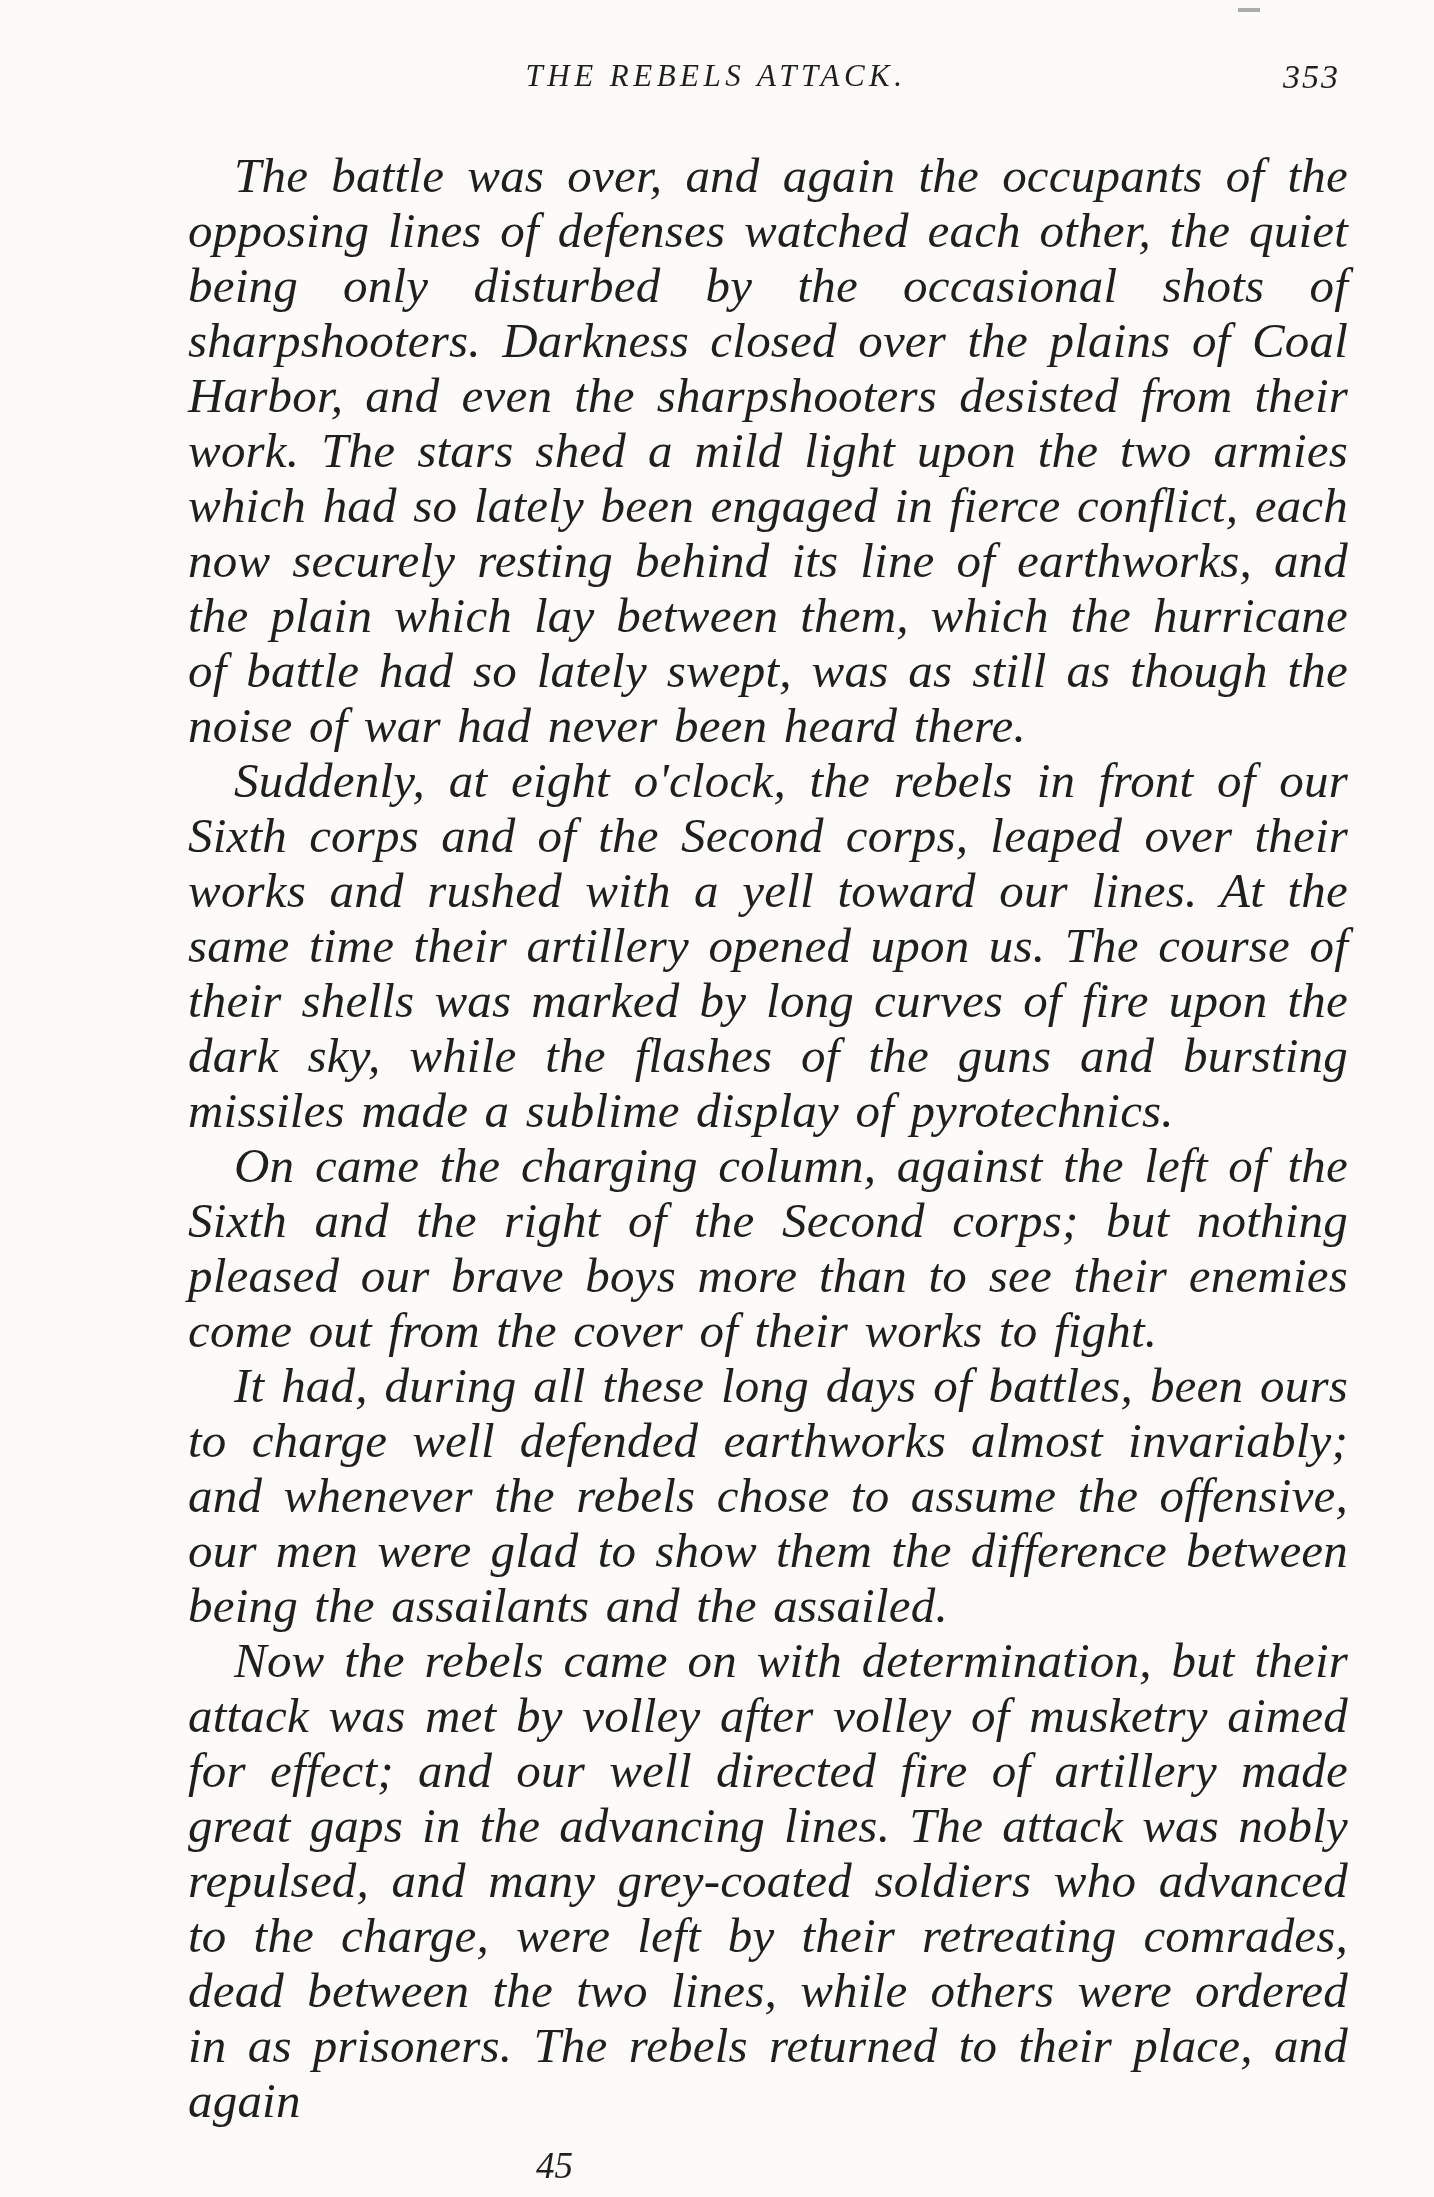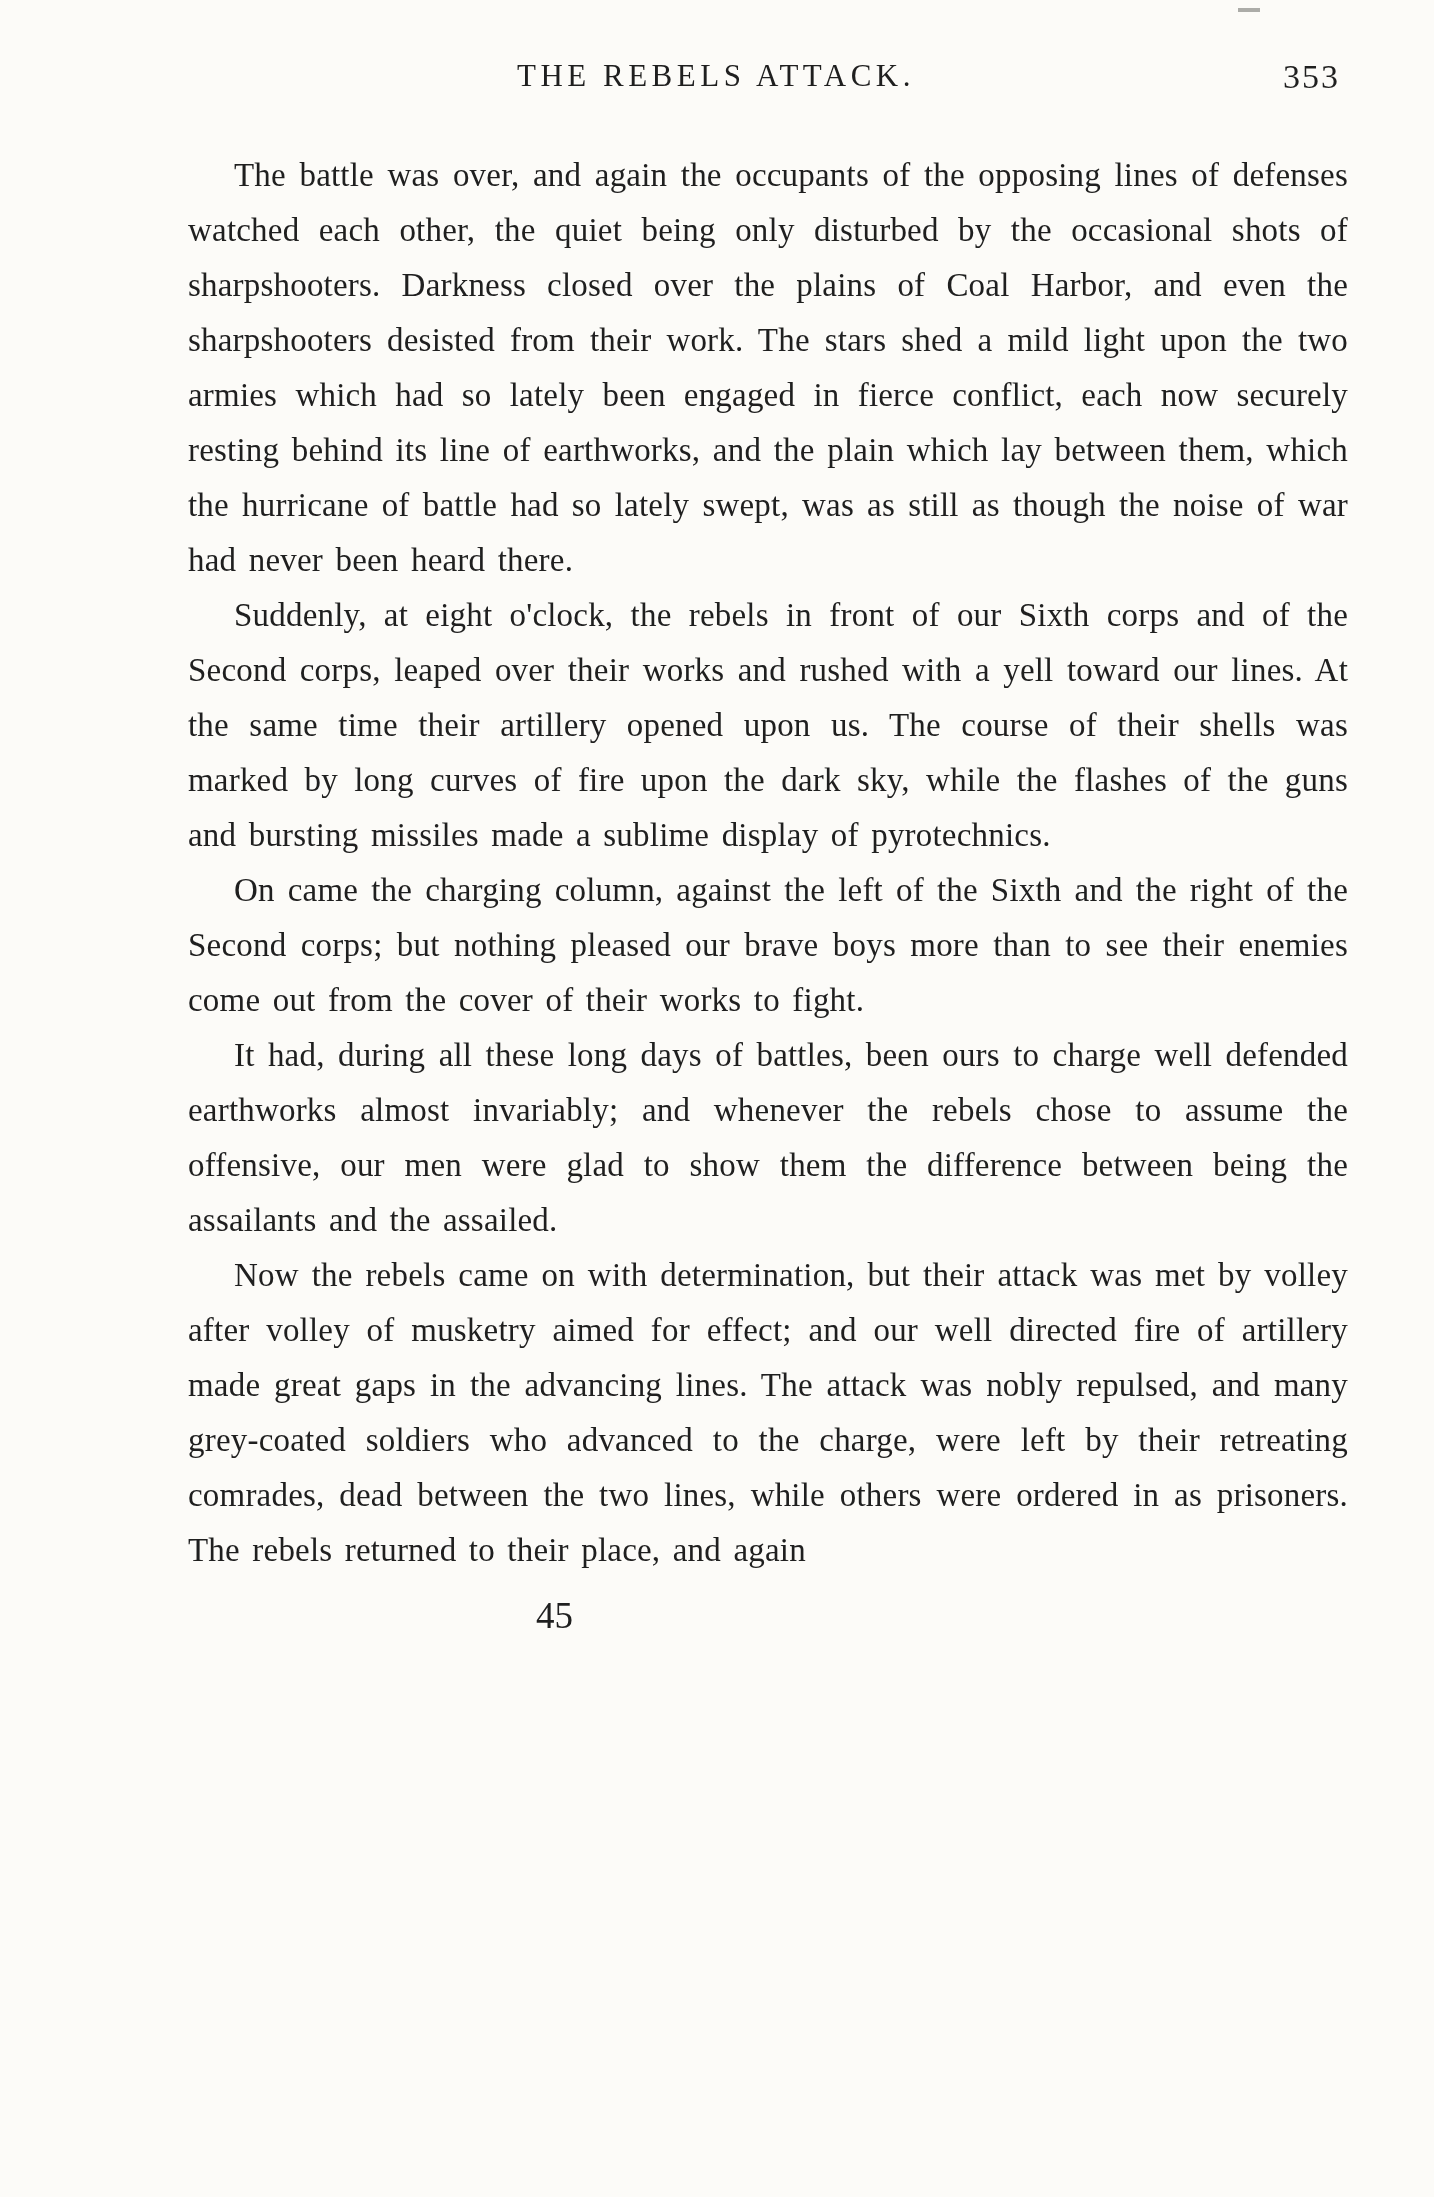--- a/index.html
+++ b/index.html
@@ -10,20 +10,21 @@
     background: #fcfbf8;
     font-family: "Liberation Serif", "DejaVu Serif", serif;
     color: #1f1f1f;
     overflow: hidden;
   }
   .page {
     position: relative;
     width: 1434px;
     height: 2110px;
     padding: 58px 86px 0 188px;
+    font-style: italic;
   }
   
   .scan-artifact {
     position: absolute;
     top: 8px;
     left: 1238px;
     width: 22px;
     height: 4px;
     background: #8a8a86;
     opacity: 0.7;
@@ -46,21 +47,21 @@
     right: 8px;
     top: 0;
     font-size: 34px;
     letter-spacing: 2px;
   }
   .body-text {
     width: 1160px;
   }
   .body-text p {
     margin: 0;
-    font-size: 33px;
+    font-size: 49px;
     line-height: 55px;
     text-align: justify;
     text-indent: 46px;
     word-spacing: 4px;
     letter-spacing: 0.2px;
   }
   .page-footer {
     width: 1160px;
     margin-top: 16px;
     padding-left: 348px;

